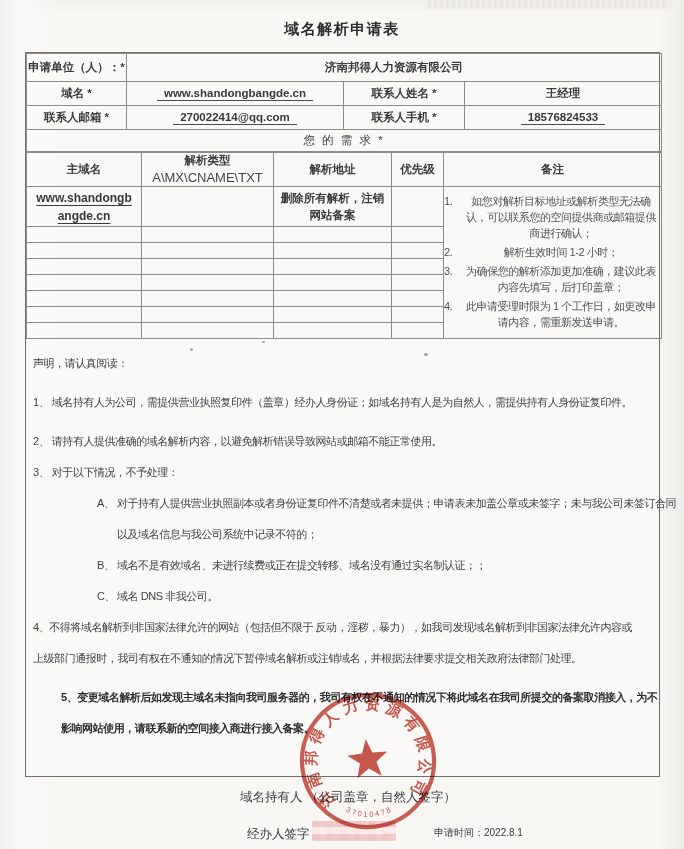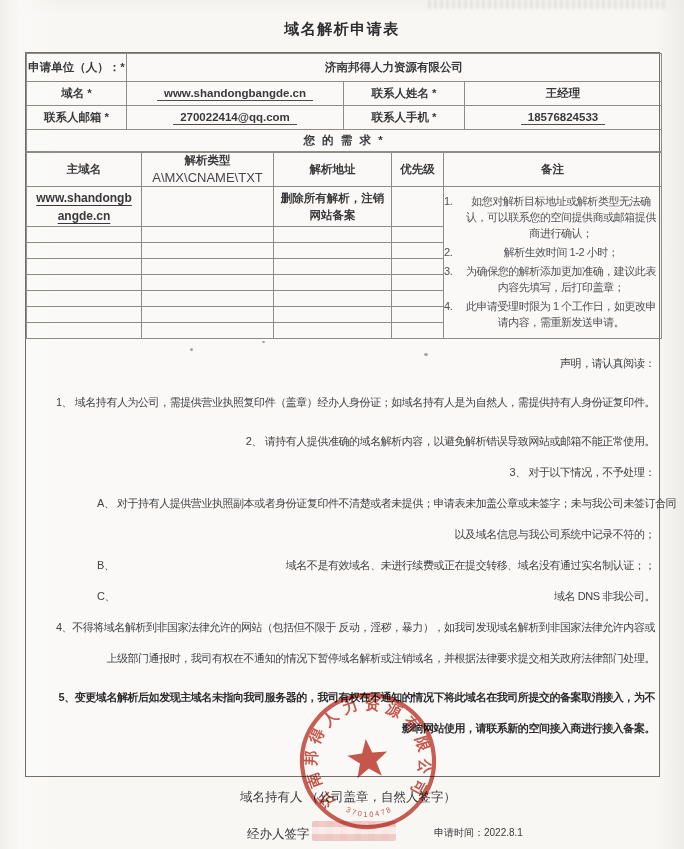--- a/index.html
+++ b/index.html
@@ -20,37 +20,37 @@
     font-size:15px;font-weight:bold;letter-spacing:1.5px;color:#2e2e30;margin:0;}
   .box{position:absolute;left:25px;top:52px;width:635px;height:725px;
     border:1px solid #716f6a;box-sizing:border-box;background:rgba(255,255,255,.25);}
   table.t{border-collapse:collapse;table-layout:fixed;width:100%;}
   table.t td{border:1px solid #8e8c87;padding:0;text-align:center;vertical-align:middle;
     font-size:11.5px;line-height:1.25;color:#39393c;overflow:hidden;}
   td.lbl{font-weight:bold;color:#333336;}
   td.val{font-weight:bold;color:#2f2f32;}
   td.val-left{text-align:left;padding-left:9px;font-weight:bold;}
   .u{border-bottom:1px solid #4c4c4f;padding:0 7px 1px 7px;}
-  td.needs-head{font-weight:bold;letter-spacing:2px;font-size:12px;margin-top:16px;}
+  td.needs-head{font-weight:normal;letter-spacing:2px;font-size:12px;margin-top:16px;}
   .h-sub{font-weight:normal;font-size:13px;margin-top:2px;color:#46464a;}
   td.hcell{font-weight:bold;font-size:12px;}
   .dom-wrap{display:inline-block;max-width:102px;word-break:break-all;font-weight:bold;
     text-decoration:underline;text-underline-offset:3px;line-height:18px;font-size:12px;}
   .addr{font-weight:bold;line-height:17px;display:inline-block;max-width:112px;font-size:11.5px;}
   td.notes-cell{vertical-align:top;text-align:left;padding:9px 5px 0 13px;}
   .note{position:relative;padding-left:17px;margin-bottom:3px;line-height:16px;
     font-size:11px;letter-spacing:-.45px;color:#515155;}
   .note .nnum{position:absolute;left:0;top:0;}
   .decl{padding:9px 4px 0 7px;font-size:11px;letter-spacing:-.45px;color:#414145;}
-  .decl p{margin:0;line-height:31px;white-space:nowrap;text-align:right;}
+  .decl p{margin:0;line-height:31px;white-space:nowrap;}
   .decl p.g{margin-top:8px;}
   .decl p.sub1{position:relative;padding-left:84px;}
   .decl p.sub2{padding-left:84px;}
   .decl .marker{position:absolute;left:64px;top:0;}
-  .decl p.b{font-weight:bold;color:#2d2d30;}
+  .decl p.b{font-weight:bold;color:#2d2d30;margin-left:28px;}
   .holder-line{position:absolute;left:240px;top:789px;font-size:12.5px;color:#3a3a3d;}
   .op-label{position:absolute;left:247px;top:826px;font-size:12.5px;color:#3a3a3d;}
   .blur-patch{position:absolute;left:312px;top:821px;width:84px;height:20px;
     background:
       repeating-linear-gradient(0deg, rgba(238,199,196,.85) 0 7px, rgba(249,236,234,.9) 7px 14px),
       repeating-linear-gradient(90deg, #ecc5c2 0 7px, #f7e6e4 7px 14px);
     border-radius:2px;filter:blur(.3px);}
   .apply-time{position:absolute;left:434px;top:826px;font-size:10px;color:#3a3a3d;}
   .stamp{position:absolute;left:283px;top:676px;width:170px;height:170px;
     mix-blend-mode:multiply;opacity:.85;transform:rotate(-6deg);}

